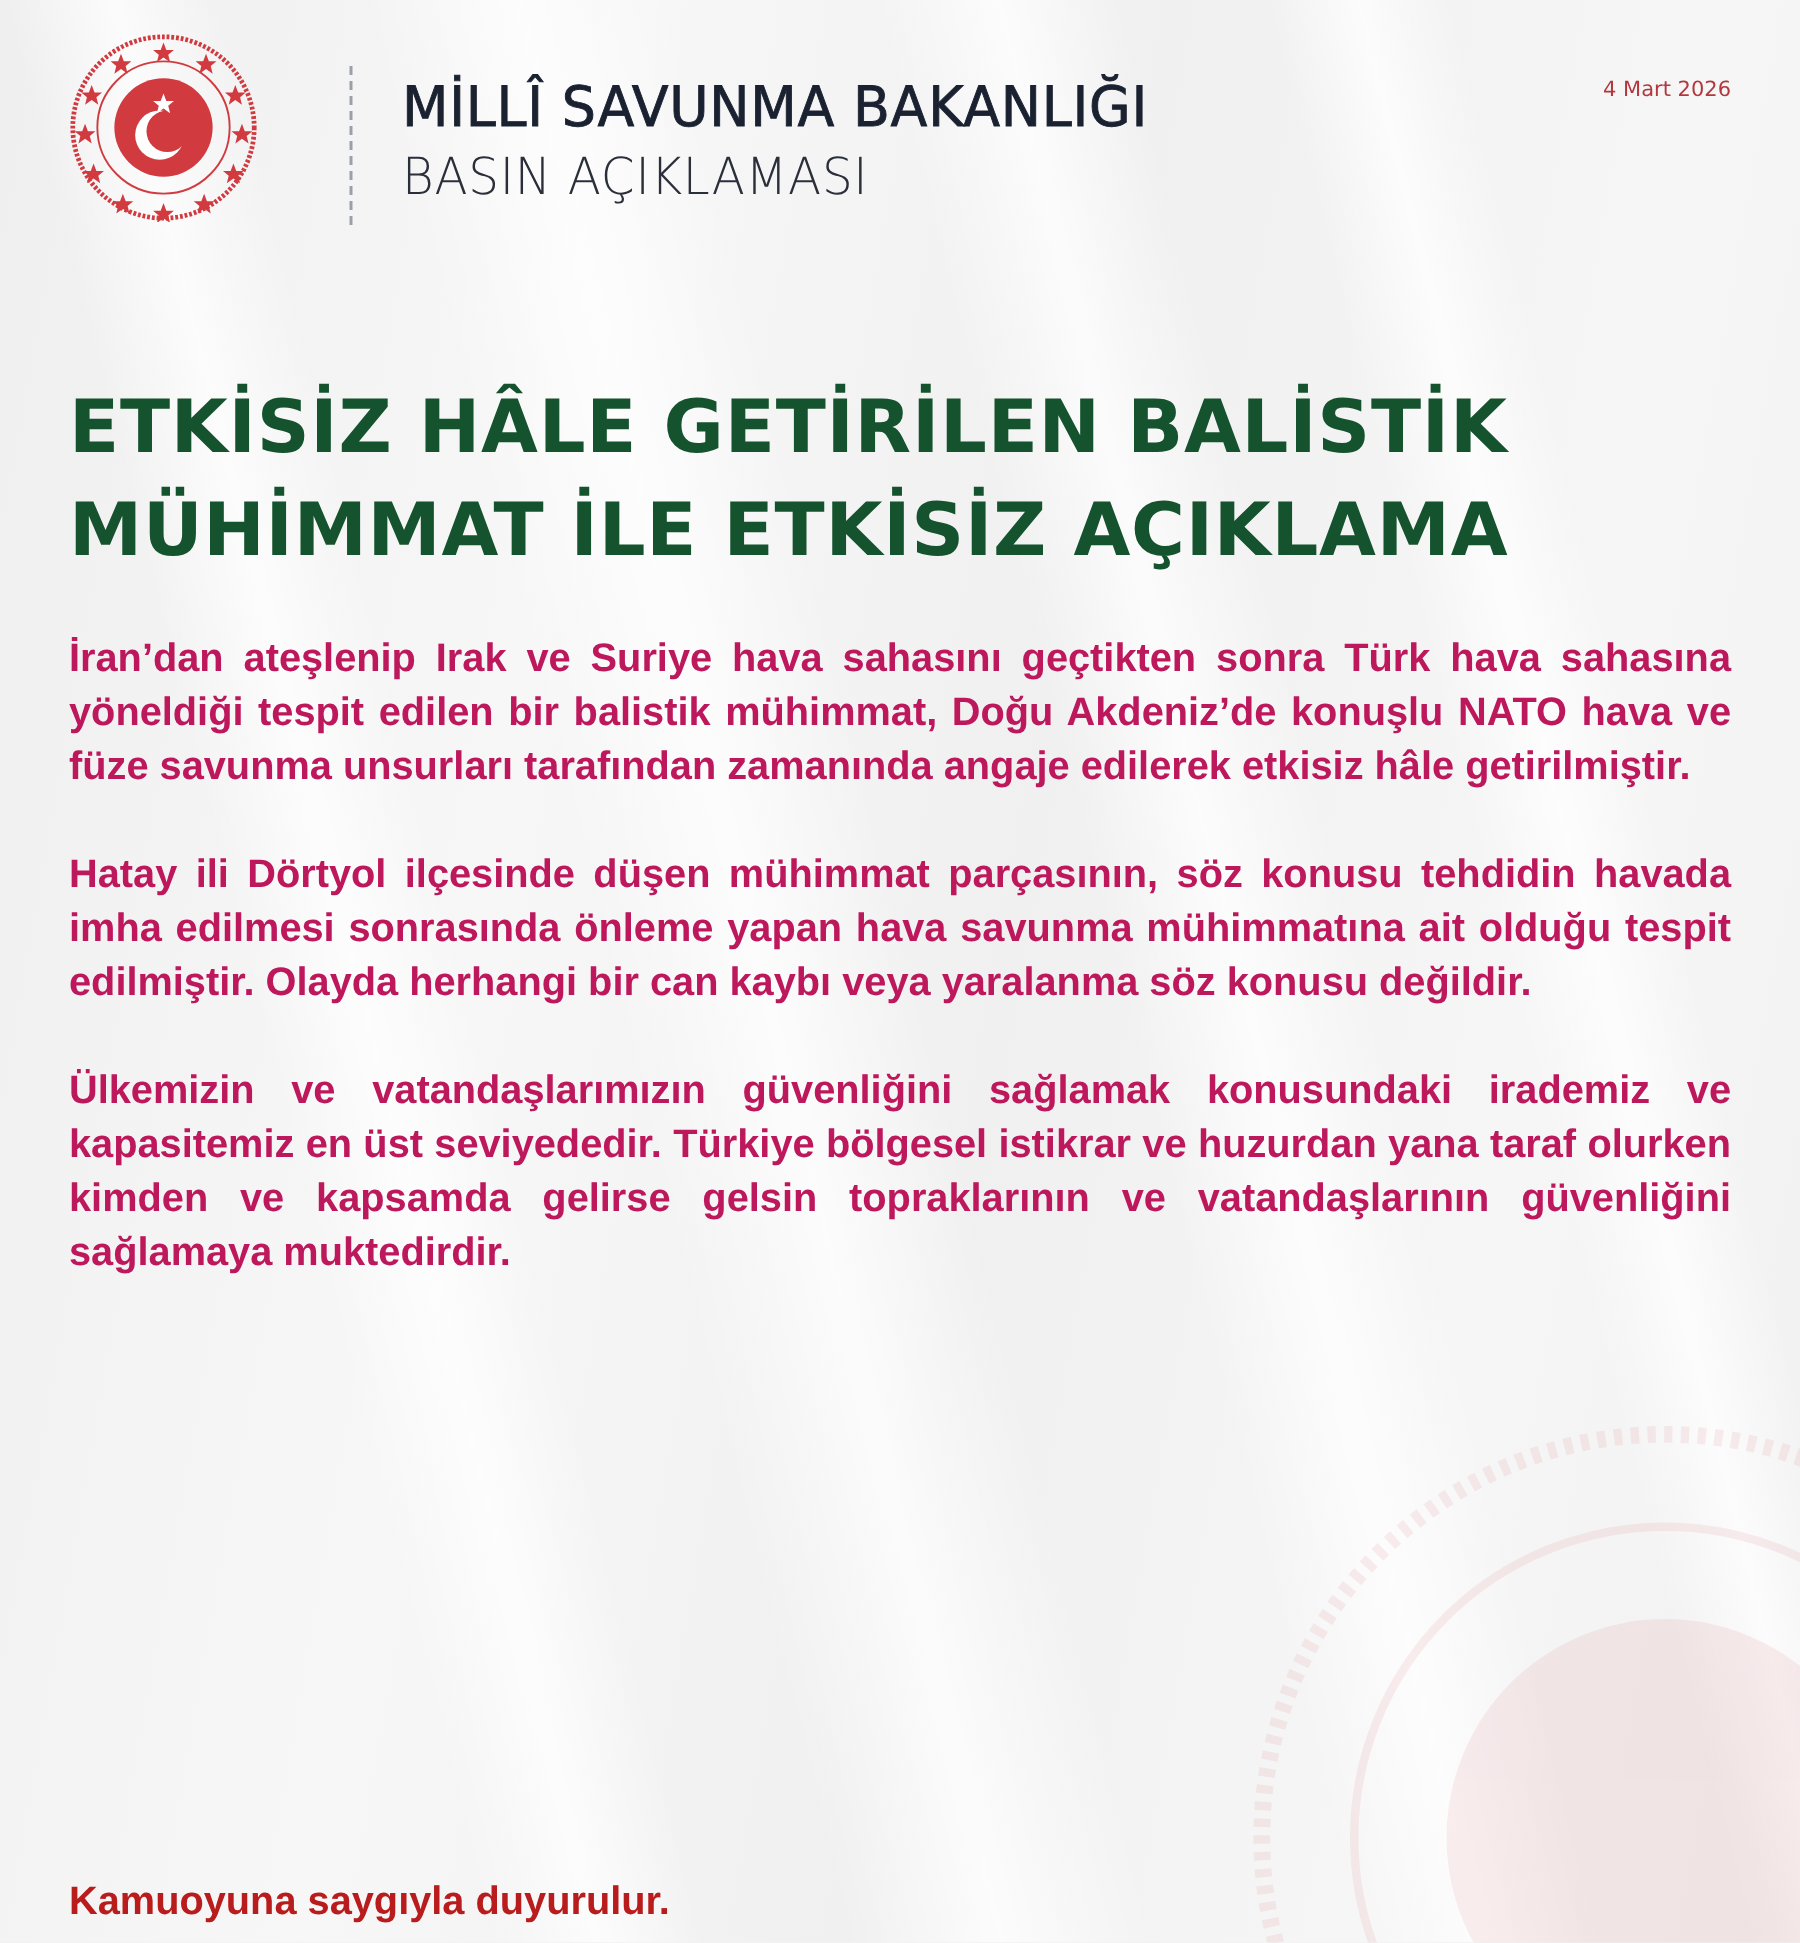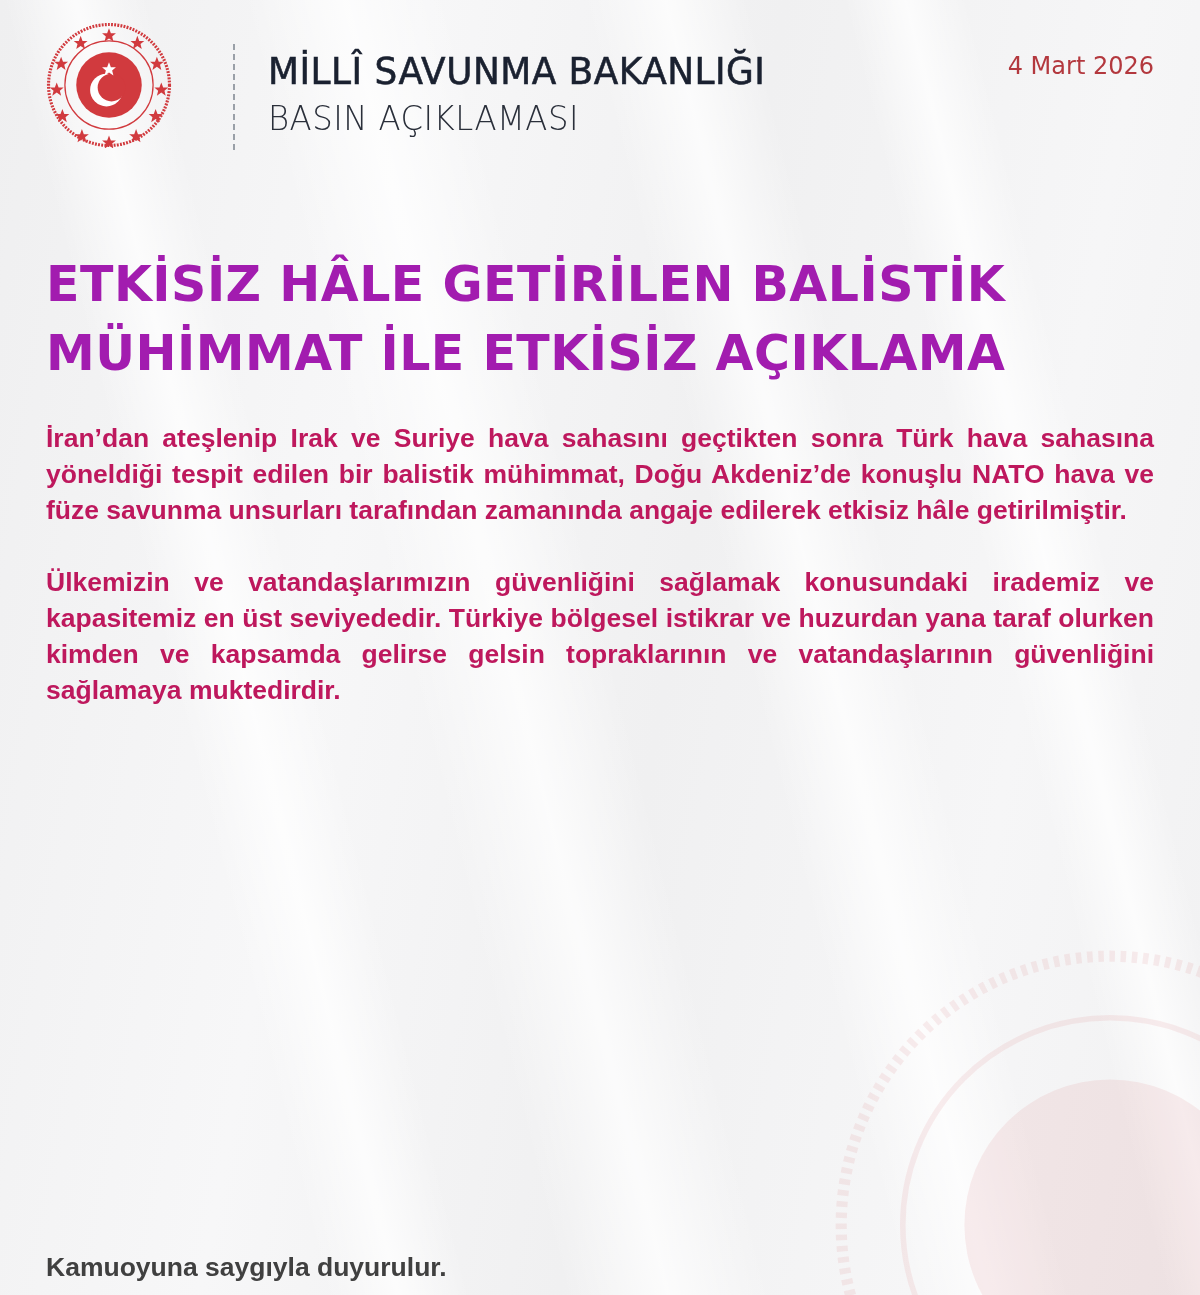--- a/index.html
+++ b/index.html
@@ -35,40 +35,40 @@
       font-size: 37px; font-weight: 400; letter-spacing: 0.5px; color: #1a2130;
       font-family: "DejaVu Sans", sans-serif; transform: scaleX(0.97); transform-origin: left;
       -webkit-text-stroke: 0.6px #1a2130;
     }
     .subtitle {
       position: absolute; left: 268px; top: 98px;
       font-size: 34px; font-weight: 300; letter-spacing: 0.5px; color: #2a2f3a;
       font-family: "DejaVu Sans", sans-serif; transform: scaleX(0.95); transform-origin: left;
     }
     .date {
-      position: absolute; right: 46px; top: 52px; font-size: 24px; color: #b3383e;
+      position: absolute; right: 46px; top: 52px; font-size: 14px; color: #b3383e;
       font-family: "DejaVu Sans", sans-serif;
     }
 
     .headline {
       position: absolute; left: 46px; top: 250px; width: 1100px;
-      color: #a21caf; font-weight: 700; font-size: 49px; line-height: 69px;
+      color: #14532d; font-weight: 700; font-size: 49px; line-height: 69px;
       font-family: "DejaVu Sans", sans-serif; letter-spacing: 0.5px;
     }
     .headline div { white-space: nowrap; }
 
     .body-text {
       position: absolute; left: 46px; top: 420px; width: 1108px;
       font-size: 26.5px; line-height: 36px; font-weight: 700; color: #be185d;
       font-family: "Liberation Sans", sans-serif;
     }
     .para { text-align: justify; margin-bottom: 36px; }
     .closing {
       position: absolute; left: 46px; top: 1252px;
-      font-size: 26.5px; font-weight: 700; color: #404040;
+      font-size: 26.5px; font-weight: 700; color: #b91c1c;
       font-family: "Liberation Sans", sans-serif;
     }
   </style>
 </head>
 <body>
 
 <div class="bg">
   <div class="streak" style="left:180px;width:140px;"></div>
   <div class="streak" style="left:420px;width:200px;"></div>
   <div class="streak" style="left:760px;width:160px;"></div>
@@ -111,17 +111,18 @@
     <div class="date">4 Mart 2026</div>
   </div>
 
   <div class="headline">
     <div>ETKİSİZ HÂLE GETİRİLEN BALİSTİK</div>
     <div>MÜHİMMAT İLE ETKİSİZ AÇIKLAMA</div>
   </div>
 
   <div class="body-text">
     <p class="para">İran’dan ateşlenip Irak ve Suriye hava sahasını geçtikten sonra Türk hava sahasına yöneldiği tespit edilen bir balistik mühimmat, Doğu Akdeniz’de konuşlu NATO hava ve füze savunma unsurları tarafından zamanında angaje edilerek etkisiz hâle getirilmiştir.</p>
+    <p class="para">Hatay ili Dörtyol ilçesinde düşen mühimmat parçasının, söz konusu tehdidin havada imha edilmesi sonrasında önleme yapan hava savunma mühimmatına ait olduğu tespit edilmiştir. Olayda herhangi bir can kaybı veya yaralanma söz konusu değildir.</p>
     <p class="para">Ülkemizin ve vatandaşlarımızın güvenliğini sağlamak konusundaki irademiz ve kapasitemiz en üst seviyededir. Türkiye bölgesel istikrar ve huzurdan yana taraf olurken kimden ve kapsamda gelirse gelsin topraklarının ve vatandaşlarının güvenliğini sağlamaya muktedirdir.</p>
   </div>
 
   <div class="closing">Kamuoyuna saygıyla duyurulur.</div>
 </div>
 
 </body></html>

